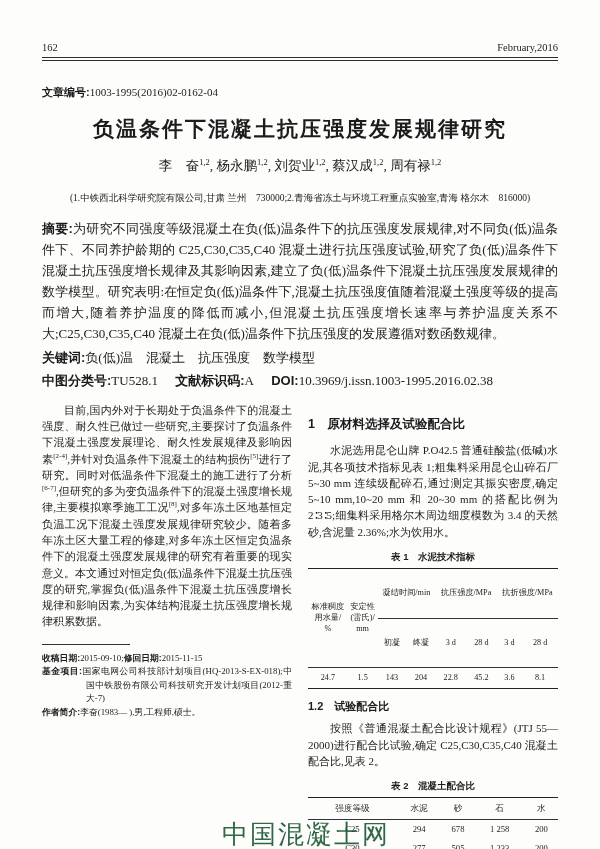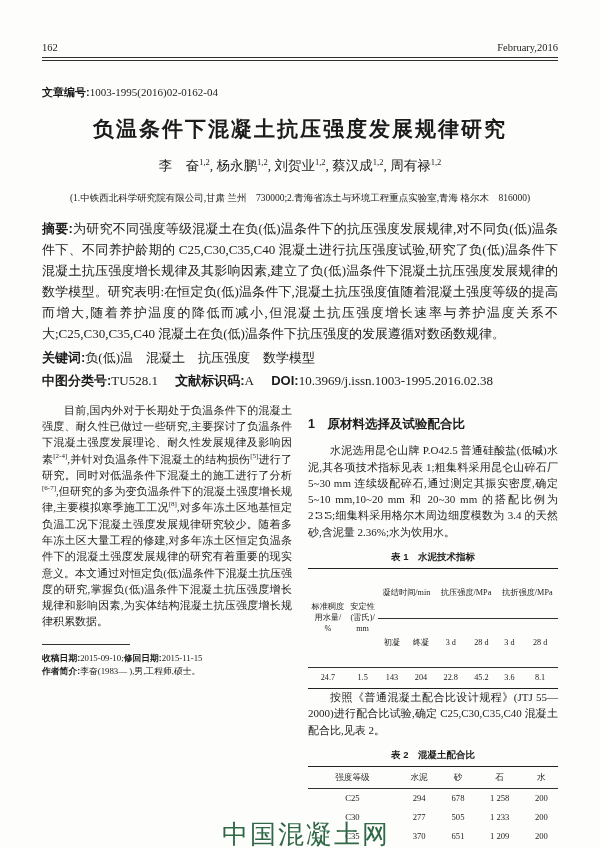--- a/index.html
+++ b/index.html
@@ -112,20 +112,23 @@
   </div>
 
   <div class="columns">
 
     <div class="col">
       <p class="body-p">目前,国内外对于长期处于负温条件下的混凝土强度、耐久性已做过一些研究,主要探讨了负温条件下混凝土强度发展理论、耐久性发展规律及影响因素<sup class="ref">[2-4]</sup>,并针对负温条件下混凝土的结构损伤<sup class="ref">[5]</sup>进行了研究。同时对低温条件下混凝土的施工进行了分析<sup class="ref">[6-7]</sup>,但研究的多为变负温条件下的混凝土强度增长规律,主要模拟寒季施工工况<sup class="ref">[8]</sup>,对多年冻土区地基恒定负温工况下混凝土强度发展规律研究较少。随着多年冻土区大量工程的修建,对多年冻土区恒定负温条件下的混凝土强度发展规律的研究有着重要的现实意义。本文通过对恒定负(低)温条件下混凝土抗压强度的研究,掌握负(低)温条件下混凝土抗压强度增长规律和影响因素,为实体结构混凝土抗压强度增长规律积累数据。</p>
       <div class="fn-rule"></div>
       <p class="fn">
         <span class="b sans">收稿日期:</span><span>2015-09-10;</span><span class="b sans">修回日期:</span><span>2015-11-15</span>
       </p>
+      <p class="fn hang">
+        <span class="b sans">基金项目:</span><span>国家电网公司科技部计划项目(HQ-2013-S-EX-018);中国中铁股份有限公司科技研究开发计划项目(2012-重大-7)</span>
+      </p>
       <p class="fn">
         <span class="b sans">作者简介:</span><span>李奋(1983— ),男,工程师,硕士。</span>
       </p>
     </div>
 
     <div class="col">
       <h2 class="h1">1　原材料选择及试验配合比</h2>
       <p class="body-p">水泥选用昆仑山牌 P.O42.5 普通硅酸盐(低碱)水泥,其各项技术指标见表 1;粗集料采用昆仑山碎石厂 5~30 mm 连续级配碎石,通过测定其振实密度,确定 5~10 mm,10~20 mm 和 20~30 mm 的搭配比例为 2∶3∶5;细集料采用格尔木周边细度模数为 3.4 的天然砂,含泥量 2.36%;水为饮用水。</p>
 
       <p class="tcap">表 1　水泥技术指标</p>
@@ -158,20 +161,21 @@
             <td>143</td>
             <td>204</td>
             <td>22.8</td>
             <td>45.2</td>
             <td>3.6</td>
             <td>8.1</td>
           </tr>
         </tbody>
       </table>
 
+      <h3 class="h2">1.2　试验配合比</h3>
       <p class="body-p">按照《普通混凝土配合比设计规程》(JTJ 55—2000)进行配合比试验,确定 C25,C30,C35,C40 混凝土配合比,见表 2。</p>
 
       <p class="tcap">表 2　混凝土配合比</p>
       <table class="t2">
         <thead>
           <tr>
             <th>强度等级</th>
             <th>水泥</th>
             <th>砂</th>
             <th>石</th>

